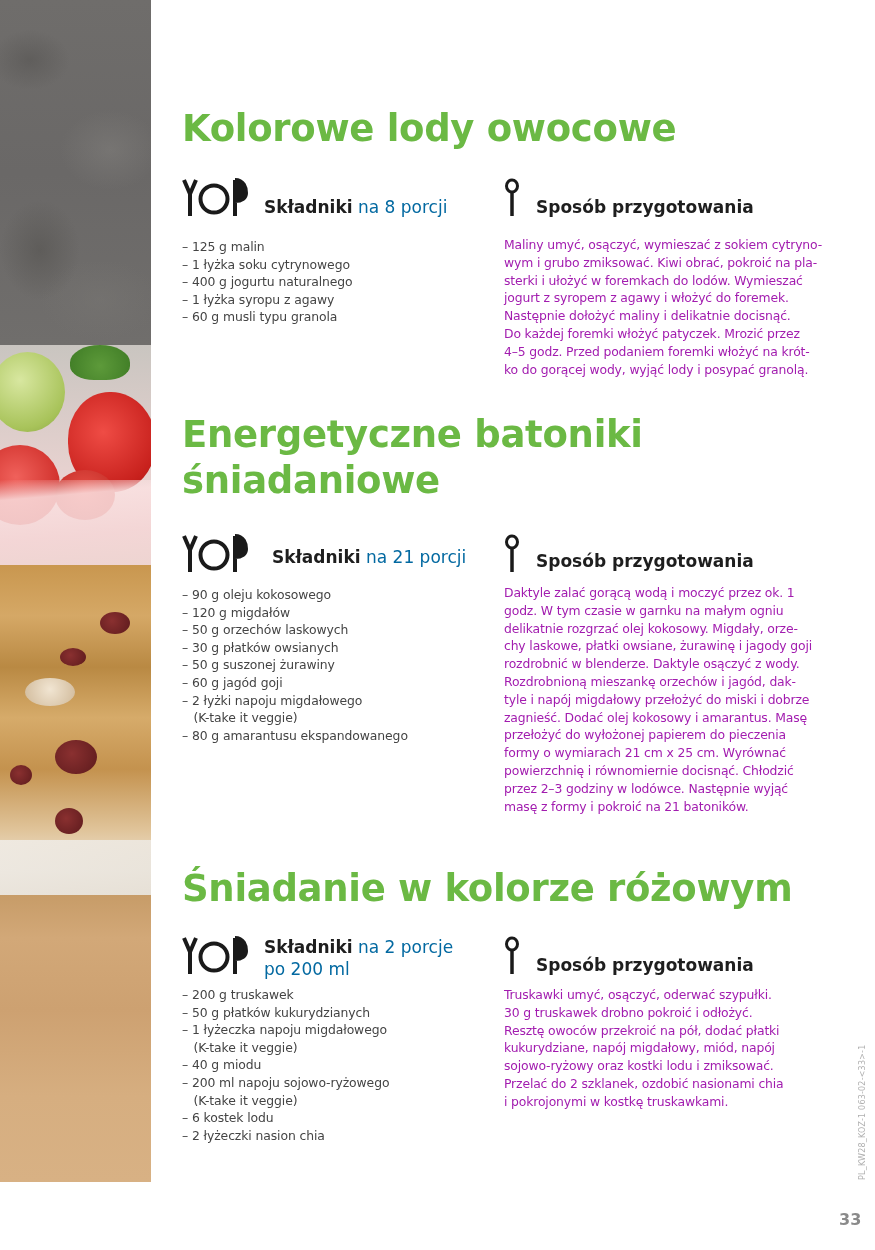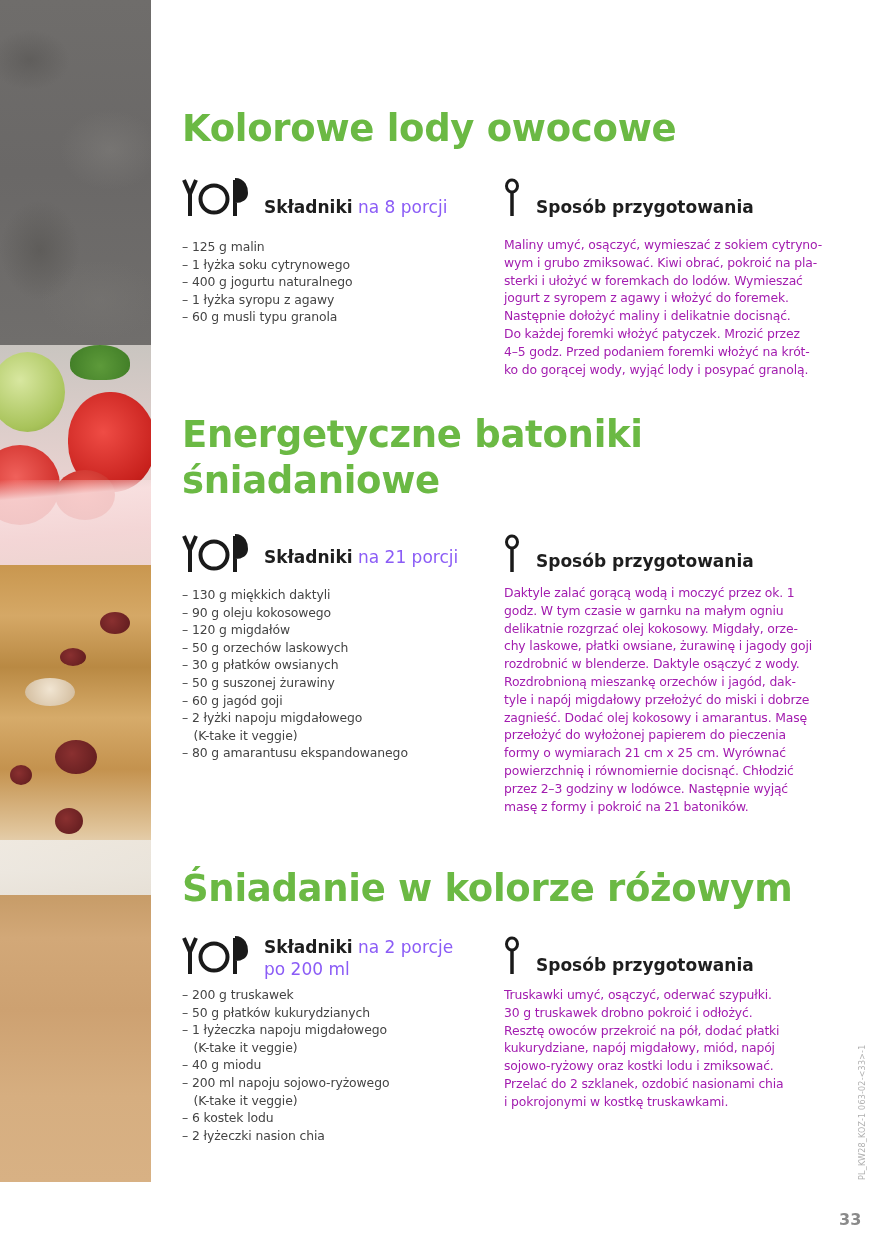--- a/index.html
+++ b/index.html
@@ -51,21 +51,21 @@
   .recipe-title { font-family: "DejaVu Sans", sans-serif; font-weight: bold; color: #6bb944;
     font-size: 37px; line-height: 46px; letter-spacing: -0.3px; }
   .cols { position: relative; }
   .col-left { position: absolute; left: 0; width: 310px; }
   .col-right { position: absolute; left: 322px; width: 330px; }
   .sec-head { position: relative; height: 44px; }
   .icon-cutlery { position: absolute; left: 0; top: 0; width: 66px; height: 40px; }
   .icon-spoon { position: absolute; left: 0; top: 0; width: 16px; height: 40px; }
   .sec-label { position: absolute; font-size: 17px; line-height: 22px; color: #1e1e1e; }
   .sec-label b { font-weight: bold; }
-  .sec-label .light { font-weight: normal; color: #8b5cf6; }
+  .sec-label .light { font-weight: normal; color: #0369a1; }
   .ingredients { list-style: none; font-size: 12.4px; line-height: 17.6px; color: #444; letter-spacing: -0.1px; }
   .ingredients li { white-space: pre; }
   .method { font-size: 12.4px; line-height: 17.8px; color: #a21caf; letter-spacing: -0.15px; white-space: pre-line; }
 
   .side-code { position: absolute; left: 858px; top: 1180px; transform-origin: 0 0; transform: rotate(-90deg);
     font-size: 8px; color: #b0b0b0; white-space: nowrap; letter-spacing: 0.2px; }
   .page-number { position: absolute; left: 839px; top: 1210px; font-size: 16px; font-weight: bold; color: #8a8a8a; }
 </style>
 </head>
 <body>
@@ -141,27 +141,26 @@
     <span>śniadaniowe</span>
   </h1>
   <div class="cols" style="margin-top:30px;">
     <div class="col-left">
       <div class="sec-head">
         <svg class="icon-cutlery" viewBox="0 0 66 40">
           <path d="M2 2 L8 16 L8 38 M14 2 L8 16" stroke="#1a1a1a" stroke-width="4" fill="none"></path>
           <circle cx="32" cy="21" r="13.5" stroke="#1a1a1a" stroke-width="4" fill="none"></circle>
           <path d="M53 2 L53 38 M53 2 C62 2 64 10 64 15 C64 20 60 23 53 23" stroke="#1a1a1a" stroke-width="4" fill="#1a1a1a"></path>
         </svg>
-        <div class="sec-label" style="left:82px;top:12px;">
+        <div class="sec-label" style="left:90px;top:12px;">
           <b>Składniki</b>
           <span class="light">na 21 porcji</span>
         </div>
       </div>
       <ul class="ingredients" style="margin-top:8px;">
-        <li>– 130 g miękkich daktyli</li>
         <li>– 90 g oleju kokosowego</li>
         <li>– 120 g migdałów</li>
         <li>– 50 g orzechów laskowych</li>
         <li>– 30 g płatków owsianych</li>
         <li>– 50 g suszonej żurawiny</li>
         <li>– 60 g jagód goji</li>
         <li>– 2 łyżki napoju migdałowego</li>
         <li>   (K-take it veggie)</li>
         <li>– 80 g amarantusu ekspandowanego</li>
       </ul>

